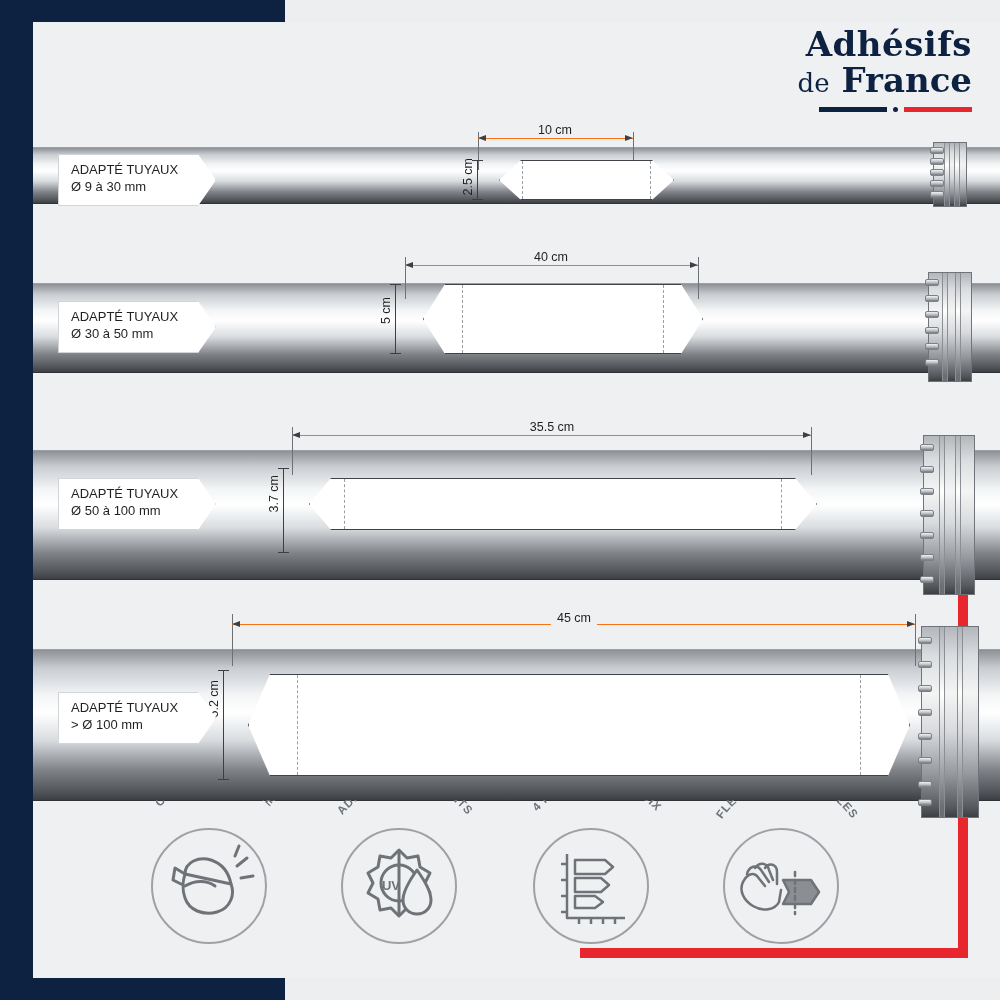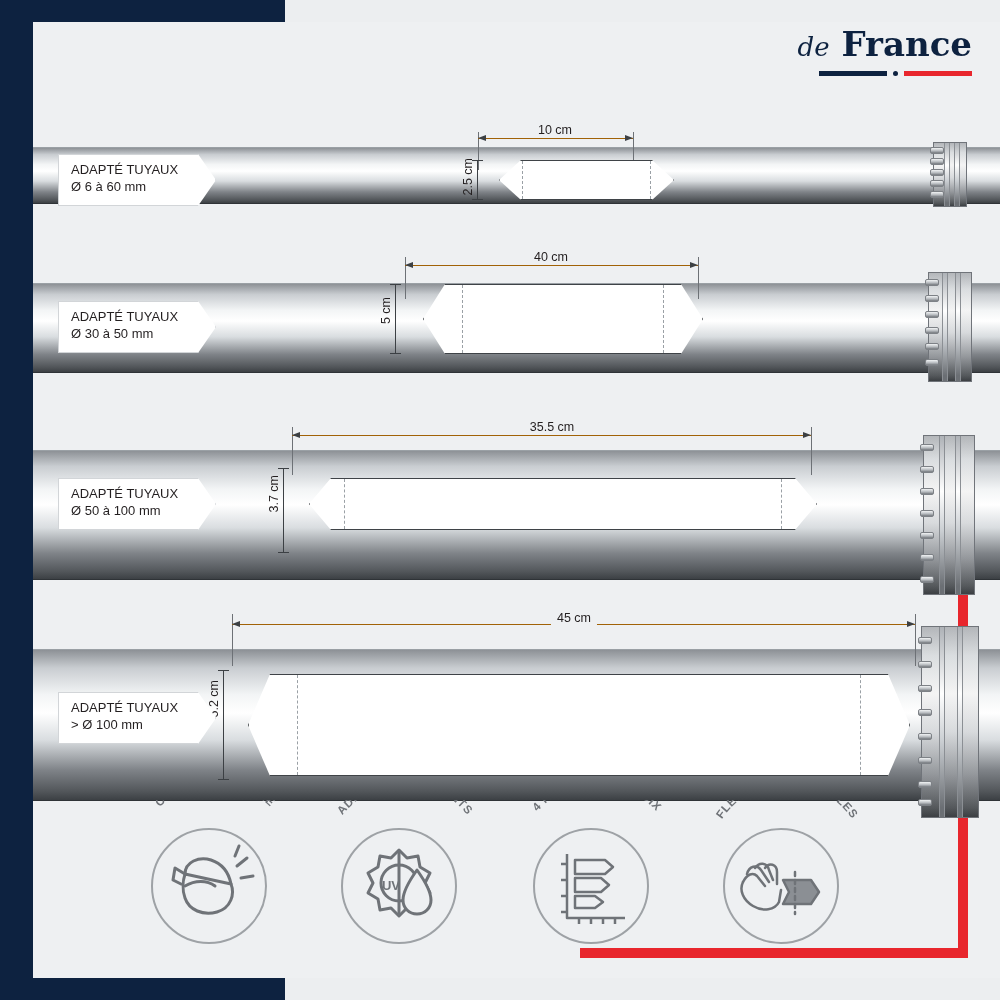--- a/index.html
+++ b/index.html
@@ -31,21 +31,21 @@
     position:absolute;left:580px;top:948px;width:388px;height:10px;background:#e8262d;
   }
 
   
   #logo{
     position:absolute;right:28px;top:26px;width:200px;text-align:right;
     color:#0d2240;
   }
   #logo .l1{font-family:"DejaVu Serif", serif;font-weight:bold;font-size:34px;letter-spacing:.5px;line-height:36px;}
   #logo .l2{font-family:"DejaVu Serif", serif;font-weight:bold;font-size:34px;line-height:36px;}
-  #logo .l2 .de{font-family:"DejaVu Serif", serif;font-style:italic;font-weight:normal;font-size:26px;}
+  #logo .l2 .de{font-family:"DejaVu Serif", serif;font-weight:normal;font-size:26px;}
   #logo .flagbar{margin-top:6px;height:5px;display:flex;justify-content:flex-end;align-items:center;}
   #logo .flagbar .b{width:68px;height:5px;background:#0d2240;}
   #logo .flagbar .d{width:5px;height:5px;border-radius:50%;background:#0d2240;margin:0 6px;}
   #logo .flagbar .r{width:68px;height:5px;background:#e8262d;}
 
   
   .pipe-row{position:absolute;left:33px;width:967px;}
   .pipe{
     position:absolute;left:0;width:967px;
     background:linear-gradient(to bottom,
@@ -108,21 +108,21 @@
     box-sizing:border-box;
   }
   .arrow.tip-both{
     clip-path:polygon(0 50%, 22px 0, calc(100% - 22px) 0, 100% 50%, calc(100% - 22px) 100%, 22px 100%);
   }
   .arrow .dash-l,.arrow .dash-r{
     position:absolute;top:0;bottom:0;width:0;border-left:1px dashed #9aa0a5;
   }
 
   
-  .dim-h{position:absolute;height:1px;background:#a16207;}
+  .dim-h{position:absolute;height:1px;background:#f97316;}
   .dim-h .arrowhead-l,.dim-h .arrowhead-r{
     position:absolute;top:-3px;width:0;height:0;border-top:3.5px solid transparent;border-bottom:3.5px solid transparent;
   }
   .dim-h .arrowhead-l{left:0;border-right:8px solid #3c4044;}
   .dim-h .arrowhead-r{right:0;border-left:8px solid #3c4044;}
   .dim-label{
     position:absolute;font-size:12.5px;color:#231f20;background:#eef0f2;padding:0 6px;
     transform:translate(-50%,-100%);white-space:nowrap;
   }
   .ext{position:absolute;width:1px;background:#6d7176;}
@@ -155,20 +155,21 @@
 <body>
 
 <div id="white-panel"></div>
 <div id="navy-left-bar"></div>
 <div id="navy-top-left"></div>
 <div id="navy-bottom-left"></div>
 <div id="red-line"></div>
 <div id="red-line-h"></div>
 
 <div id="logo">
+  <div class="l1">Adhésifs</div>
   <div class="l2">
     <span class="de">de</span>
     <span>France</span>
   </div>
   <div class="flagbar">
     <span class="b"></span>
       <span class="d"></span>
       <span class="r"></span>
   </div>
 </div>
@@ -200,21 +201,21 @@
   </div>
   <span class="dim-label-v" style="left:428px;top:30px;">2.5 cm</span>
 
   <div class="arrow tip-both" style="left:466px;top:32px;width:175px;height:40px;">
     <span class="dash-l" style="left:22px;"></span>
     <span class="dash-r" style="right:22px;"></span>
   </div>
 
   <div class="tag" style="left:0px;top:26px;width:158px;height:52px;">
     <div>ADAPTÉ TUYAUX</div>
-    <div>Ø 6 à 60 mm</div>
+    <div>Ø 9 à 30 mm</div>
   </div>
 </div>
 
 <div class="pipe-row" style="top:255px;height:140px;">
   <div class="pipe" style="top:28px;height:88px;"></div>
   <div class="flange" style="left:895px;top:17px;width:44px;height:110px;">
     <div class="band"></div>
     <div class="bolt" style="top:6px;"></div>
     <div class="bolt" style="top:22px;"></div>
     <div class="bolt" style="top:38px;"></div>

